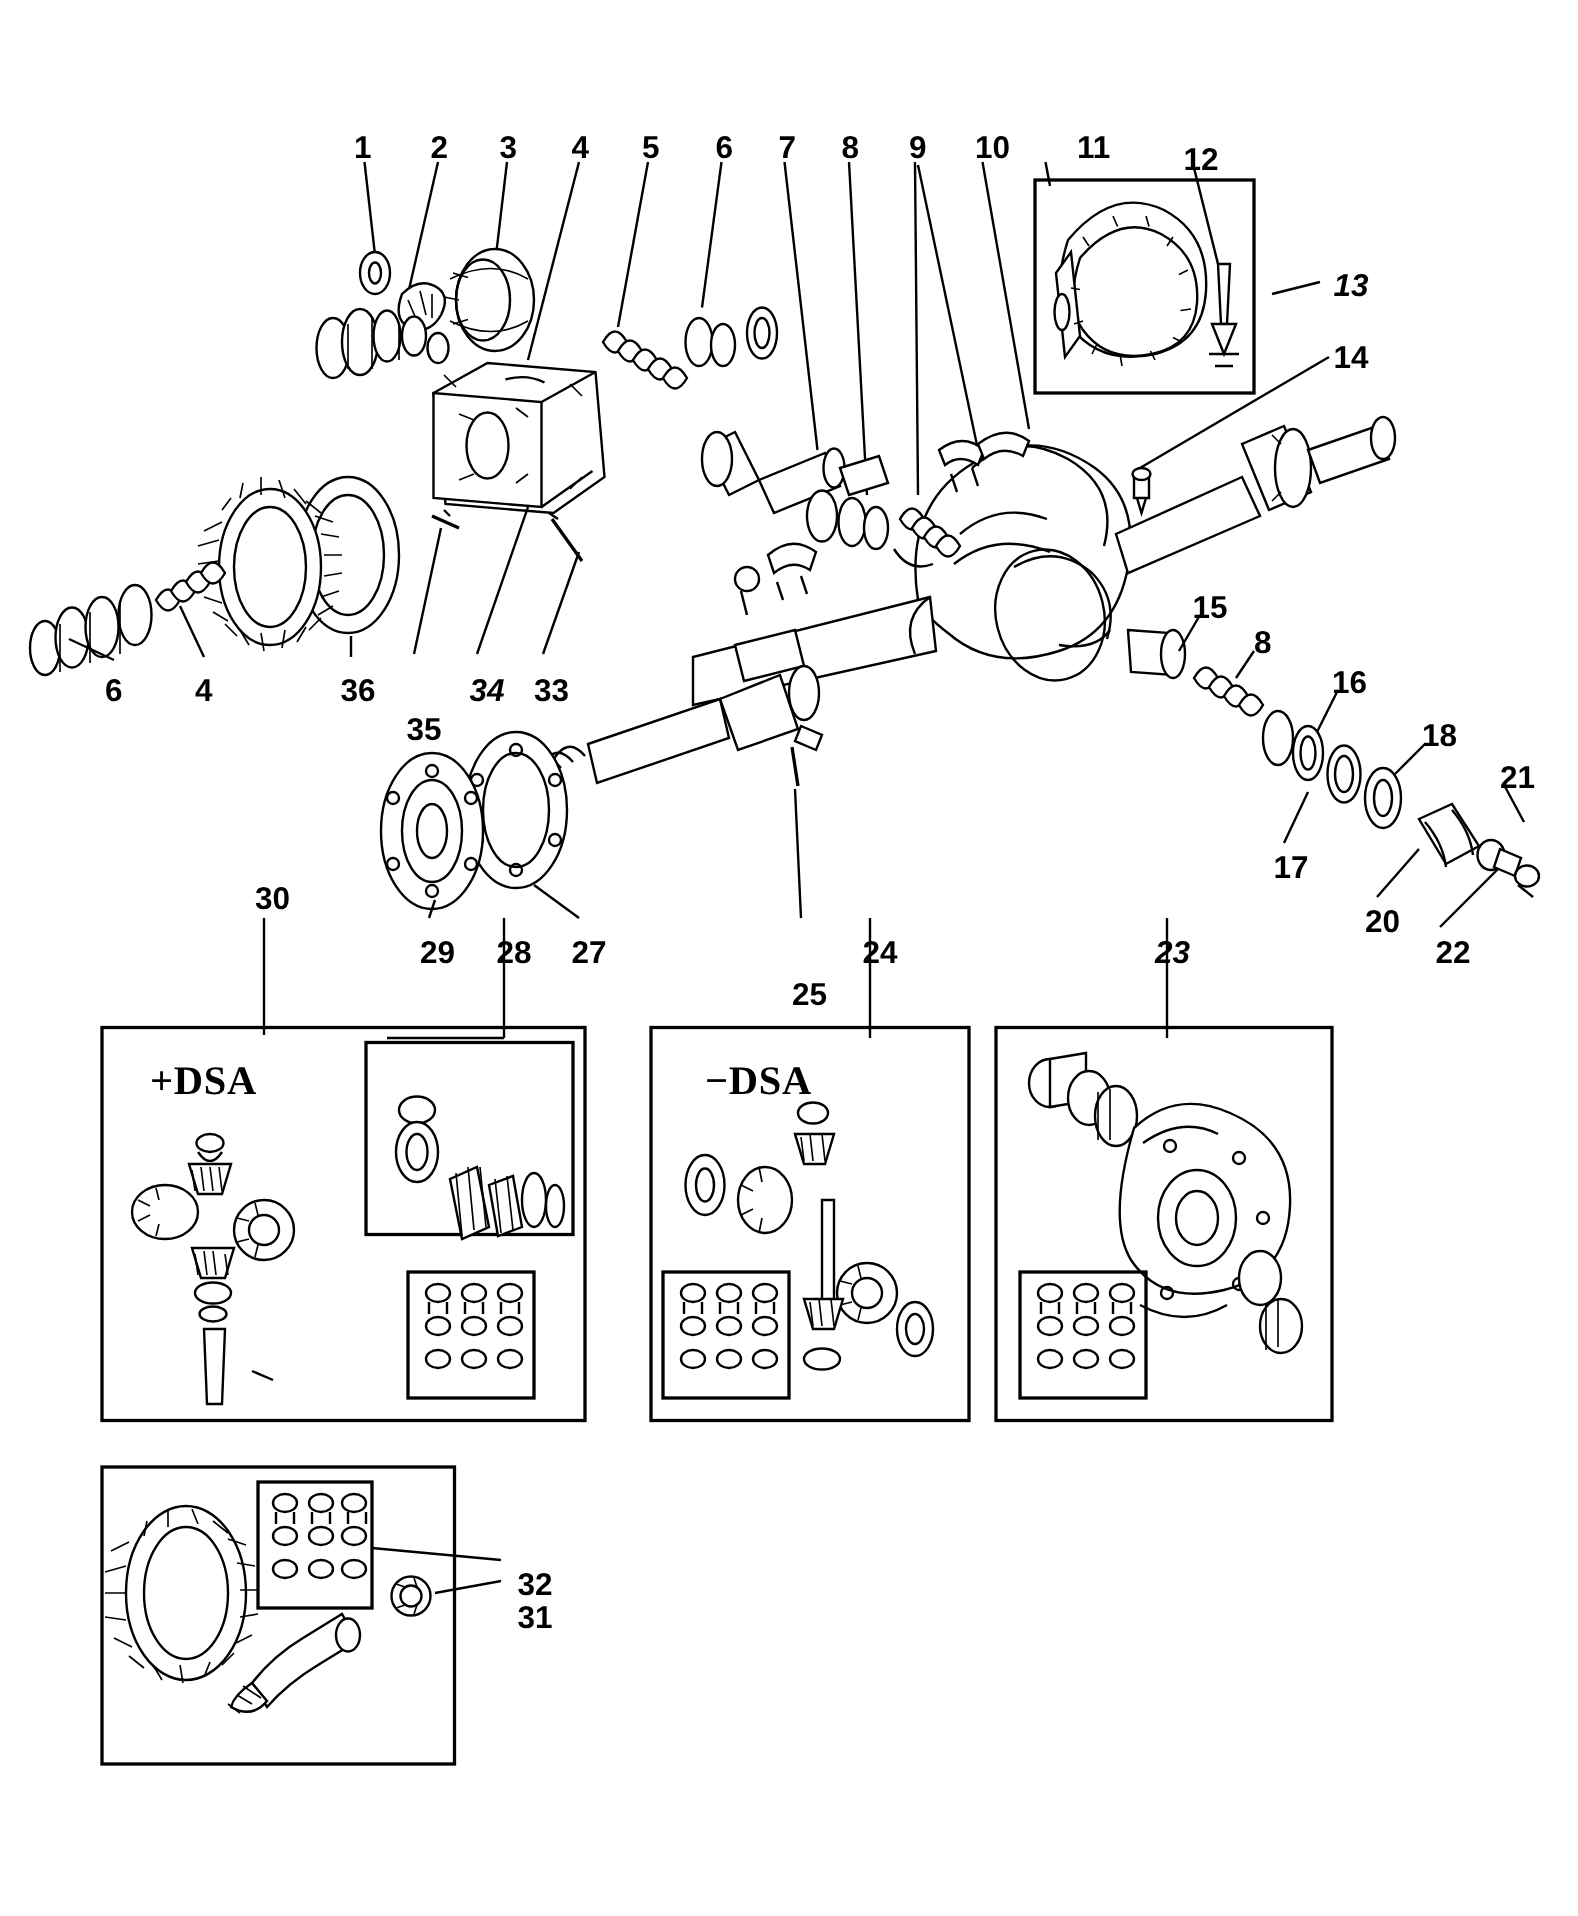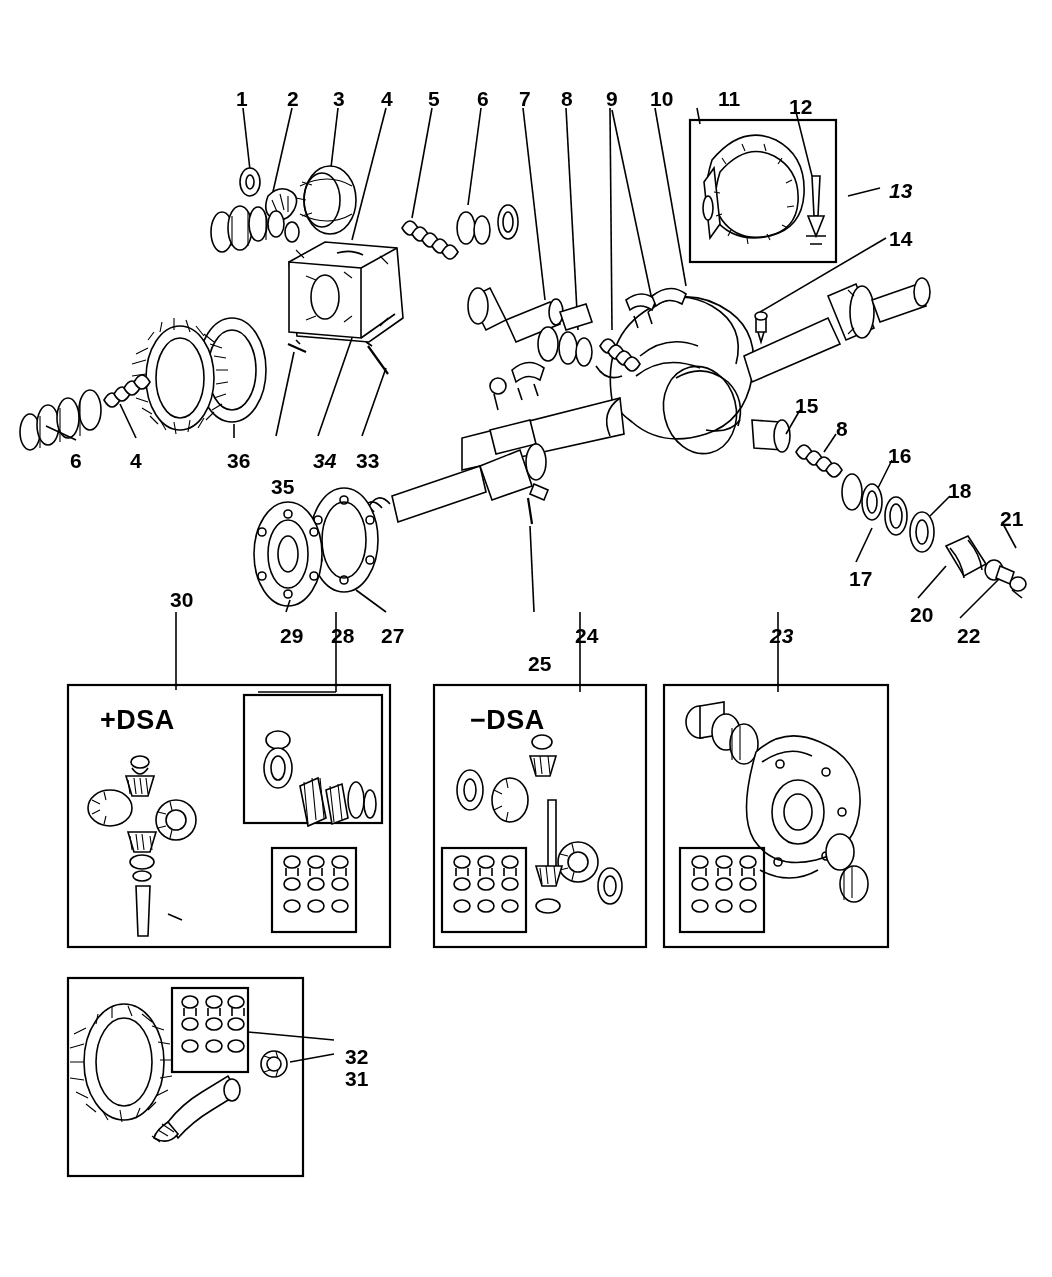--- a/index.html
+++ b/index.html
@@ -1,21 +1,21 @@
 <!DOCTYPE html>
 <html><head>
 <meta charset="utf-8">
 <style>
   html,body{margin:0;padding:0;background:#ffffff;}
   body{width:1052px;height:1277px;position:relative;overflow:hidden;
        font-family:"Liberation Sans", sans-serif;color:#000;}
   #diagram{position:absolute;left:0;top:0;width:1052px;height:1277px;}
   .callout{position:absolute;font-size:21px;font-weight:700;color:#000;
            font-family:"Liberation Sans", sans-serif;line-height:1;white-space:nowrap;}
-  .boxlabel{position:absolute;font-size:27px;font-weight:700;letter-spacing:.5px;}
+  .boxlabel{position:absolute;font-size:27px;font-weight:700;letter-spacing:.5px;font-family:Liberation Serif, serif;}
   svg{display:block;}
   .ln{stroke:#000;stroke-width:1.6;fill:none;}
   .th{stroke:#000;stroke-width:2.2;fill:none;}
   .fillw{fill:#fff;stroke:#000;stroke-width:1.6;}
   .hatch{stroke:#000;stroke-width:1.1;fill:none;}
 </style>
 </head>
 <body>
 
 <div id="diagram">

